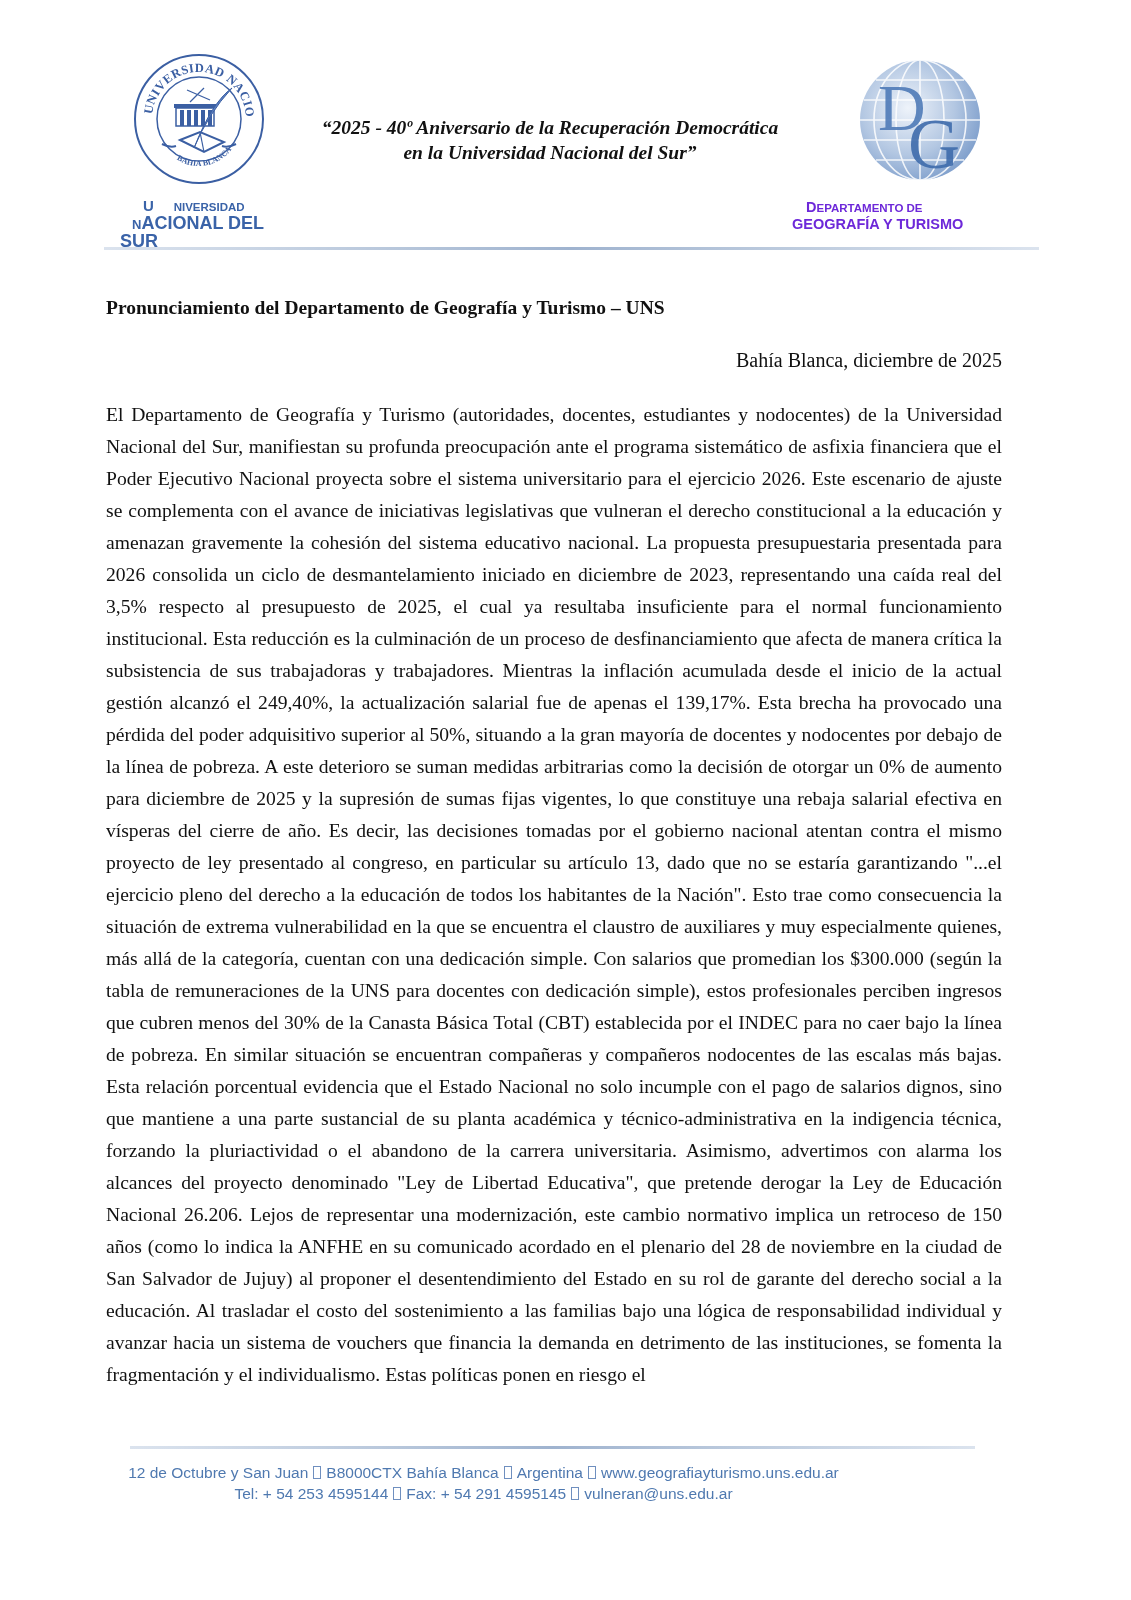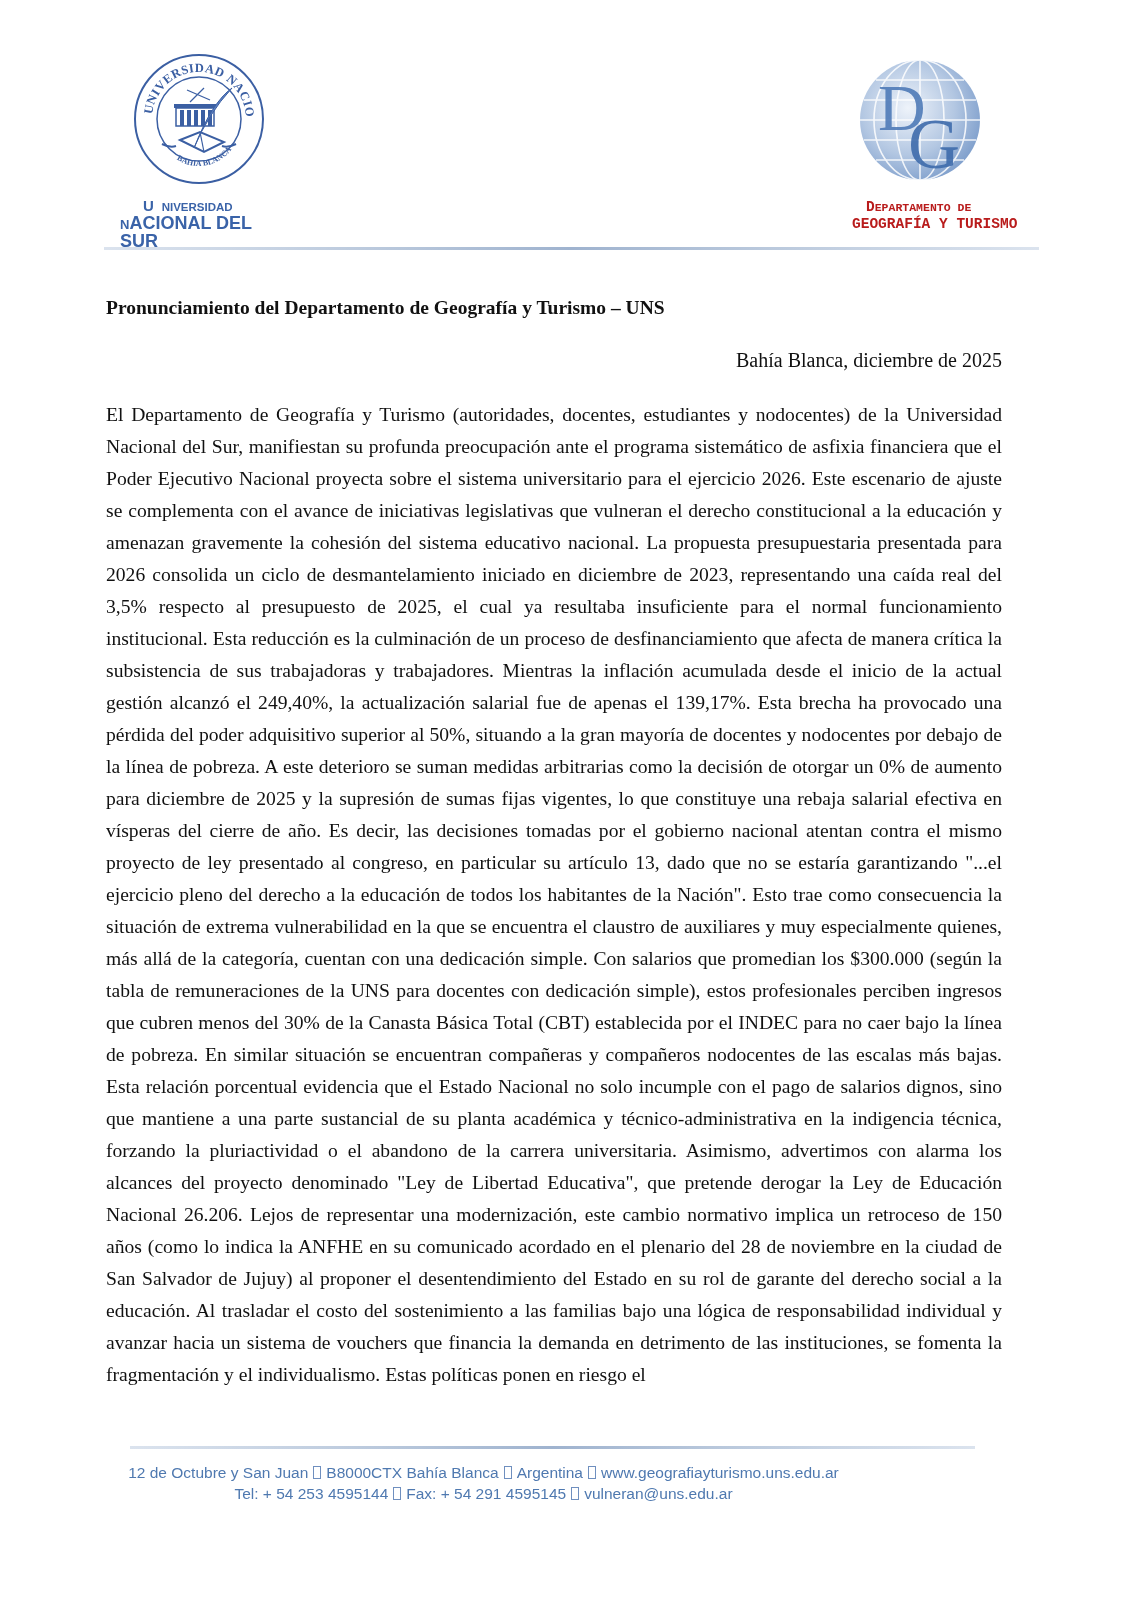--- a/index.html
+++ b/index.html
@@ -2,22 +2,22 @@
 <html><head>
   <meta charset="utf-8">
   <style>
     html, body { margin: 0; padding: 0; background: #ffffff; }
     body { width: 1131px; height: 1600px; position: relative; overflow: hidden; font-family: "Liberation Serif", serif; color: #111; }
     .header-logo-left { position: absolute; left: 132px; top: 52px; width: 134px; height: 134px; }
     .header-logo-right { position: absolute; left: 856px; top: 56px; width: 128px; height: 128px; }
     .inst-name-left { position: absolute; left: 120px; top: 198px; width: 170px; font-family: "Liberation Sans", sans-serif; color: #3a63a8; font-weight: bold; line-height: 16px; font-size: 14px; }
     .inst-name-left .l1 { padding-left: 23px; }
     .inst-name-left .big { font-size: 15px; }
-    .inst-name-left .small { font-size: 11.5px; }
-    .inst-name-right { position: absolute; left: 852px; top: 199px; width: 200px; font-family: Liberation Mono, monospace; color: #b91c1c; font-weight: bold; line-height: 16px; font-size: 14px; }
+    .inst-name-left .small { font-size: 11.5px; margin-left: 12px; }
+    .inst-name-right { position: absolute; left: 792px; top: 199px; width: 200px; font-family: Liberation Sans, sans-serif; color: #6d28d9; font-weight: bold; line-height: 16px; font-size: 14px; }
     .inst-name-right .l1 { padding-left: 14px; }
     .inst-name-right .big { font-size: 14.5px; }
     .inst-name-right .small { font-size: 11.5px; }
     .motto { position: absolute; left: 280px; top: 115px; width: 540px; text-align: center; font-style: italic; font-weight: bold; font-size: 19.5px; line-height: 25px; color: #111; }
     .rule { position: absolute; height: 3px; background: linear-gradient(90deg, #dbe3ee 0%, #b9c8dc 30%, #9fb3cf 50%, #b9c8dc 70%, #dbe3ee 100%); }
     .rule-top { left: 104px; top: 247px; width: 935px; }
     .rule-bottom { left: 130px; top: 1446px; width: 845px; }
     .doc-title { position: absolute; left: 106px; top: 297px; font-weight: bold; font-size: 19.5px; }
     .doc-date { position: absolute; right: 129px; top: 349px; font-size: 20px; margin-left: 14px; }
     .doc-body { position: absolute; left: 106px; top: 399px; width: 896px; font-size: 19.6px; line-height: 32px; text-align: justify; }
@@ -62,20 +62,22 @@
     <path d="M 104 92 q -8 4 -14 2" fill="none" stroke="#3b5fa3" stroke-width="2"></path>
   </svg>
 </div>
 
 <div class="inst-name-left">
   <div class="l1"><span class="big">U</span>&nbsp;&nbsp;<span class="small">NIVERSIDAD</span></div>
   <div><span class="small" style="font-size:13px">N</span><span class="big" style="font-size:18px">ACIONAL DEL SUR</span></div>
 </div>
 
 <div class="motto">
+  <div>“2025 - 40º Aniversario de la Recuperación Democrática</div>
+  <div>en la Universidad Nacional del Sur”</div>
 </div>
 
 <div class="header-logo-right">
   <svg width="128" height="128" viewBox="0 0 128 128">
     <defs>
       <radialGradient id="globeGrad" cx="40%" cy="40%" r="65%">
         <stop offset="0%" stop-color="#eef3fa"></stop>
         <stop offset="60%" stop-color="#b3c7e2"></stop>
         <stop offset="100%" stop-color="#7f9fcc"></stop>
       </radialGradient>

